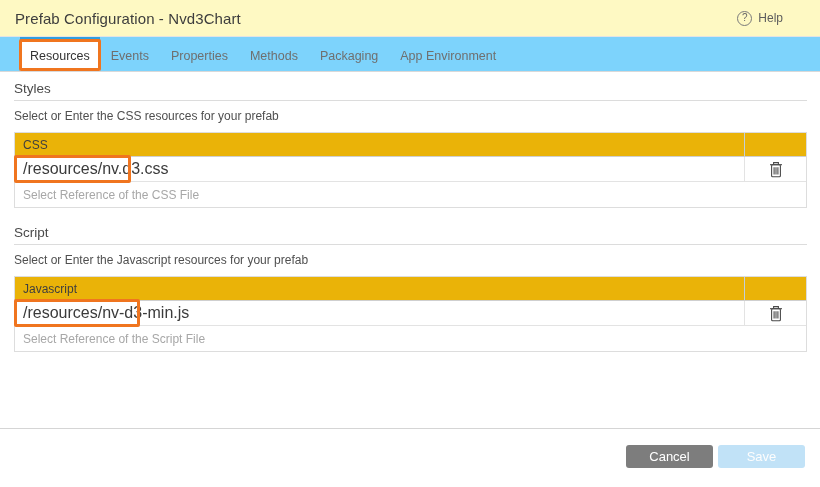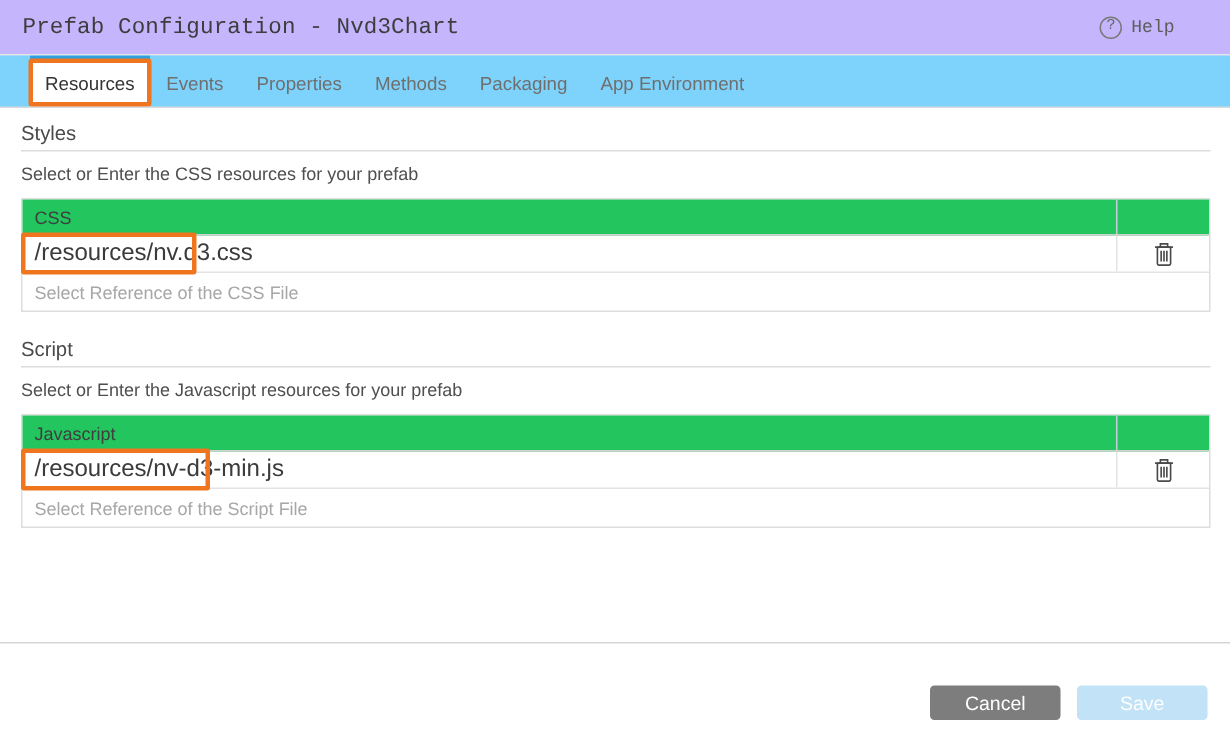--- a/index.html
+++ b/index.html
@@ -8,25 +8,24 @@
     width: 820px; height: 487px;
     position: relative;
     background: #ffffff;
     font-family: "Liberation Sans", sans-serif;
     overflow: hidden;
   }
 
   
   .titlebar {
     height: 37px;
-    background: #c4b5fd;
+    background: #fef9c3;
     border-bottom: 1px solid #e4e4e4;
     display: flex; align-items: center; justify-content: space-between;
     padding: 0 37px 0 15px;
-    font-family: Liberation Mono, monospace;
   }
   .title { font-size: 15px; color: #3d3d3d; font-weight: 500; letter-spacing: .1px; }
   .help {
     display: flex; align-items: center; gap: 6px;
     font-size: 12px; color: #5d5d5d; cursor: pointer;
   }
   .help-icon {
     width: 15px; height: 15px;
     border: 1px solid #7a7a7a; border-radius: 50%;
     display: flex; align-items: center; justify-content: center;
@@ -77,21 +76,21 @@
     font-size: 13.5px; font-weight: 400; color: #4a4a4a;
     padding-bottom: 4px;
     border-bottom: 1px solid #dcdcdc;
   }
   .section-heading.second { margin-top: 17px; }
   .section-desc { margin: 8px 0 0 0; font-size: 12px; color: #4f4f4f; }
 
   .res-table { margin-top: 9px; border: 1px solid #dddddd; }
   .thead {
     display: flex; height: 24px; align-items: stretch;
-    background: #22c55e;
+    background: #eab308;
     border-bottom: 1px solid #cfcfcf;
   }
   .th-main { flex: 1; display: flex; align-items: center; padding-left: 8px; font-size: 12px; color: #3f3f3f; }
   .th-action { width: 62px; border-left: 1px solid #c3cfd9; }
   .trow {
     display: flex; height: 25px; align-items: stretch;
     border-bottom: 1px solid #e3e3e3;
     position: relative;
   }
   .td-main {
@@ -116,22 +115,22 @@
 
   .icon-btn { background: none; border: none; padding: 2px; cursor: pointer; display: flex; align-items: center; }
 
   
   .footer {
     position: absolute; left: 0; right: 0; bottom: 0;
     height: 59px;
     border-top: 1px solid #d5d5d5;
     background: #ffffff;
     display: flex; justify-content: flex-end; align-items: flex-start;
-    gap: 11px;
-    padding: 28px 15px 0 0;
+    gap: 5px;
+    padding: 16px 15px 0 0;
   }
   .btn {
     width: 87px; height: 23px;
     border: none; border-radius: 3px;
     font-size: 13px; font-family: inherit; color: #ffffff;
     display: flex; align-items: center; justify-content: center;
   }
   .btn.cancel { background: #7d7d7d; cursor: pointer; }
   .btn.save { background: #c1e2f7; color: #fdfdfd; cursor: default; }
 </style>

